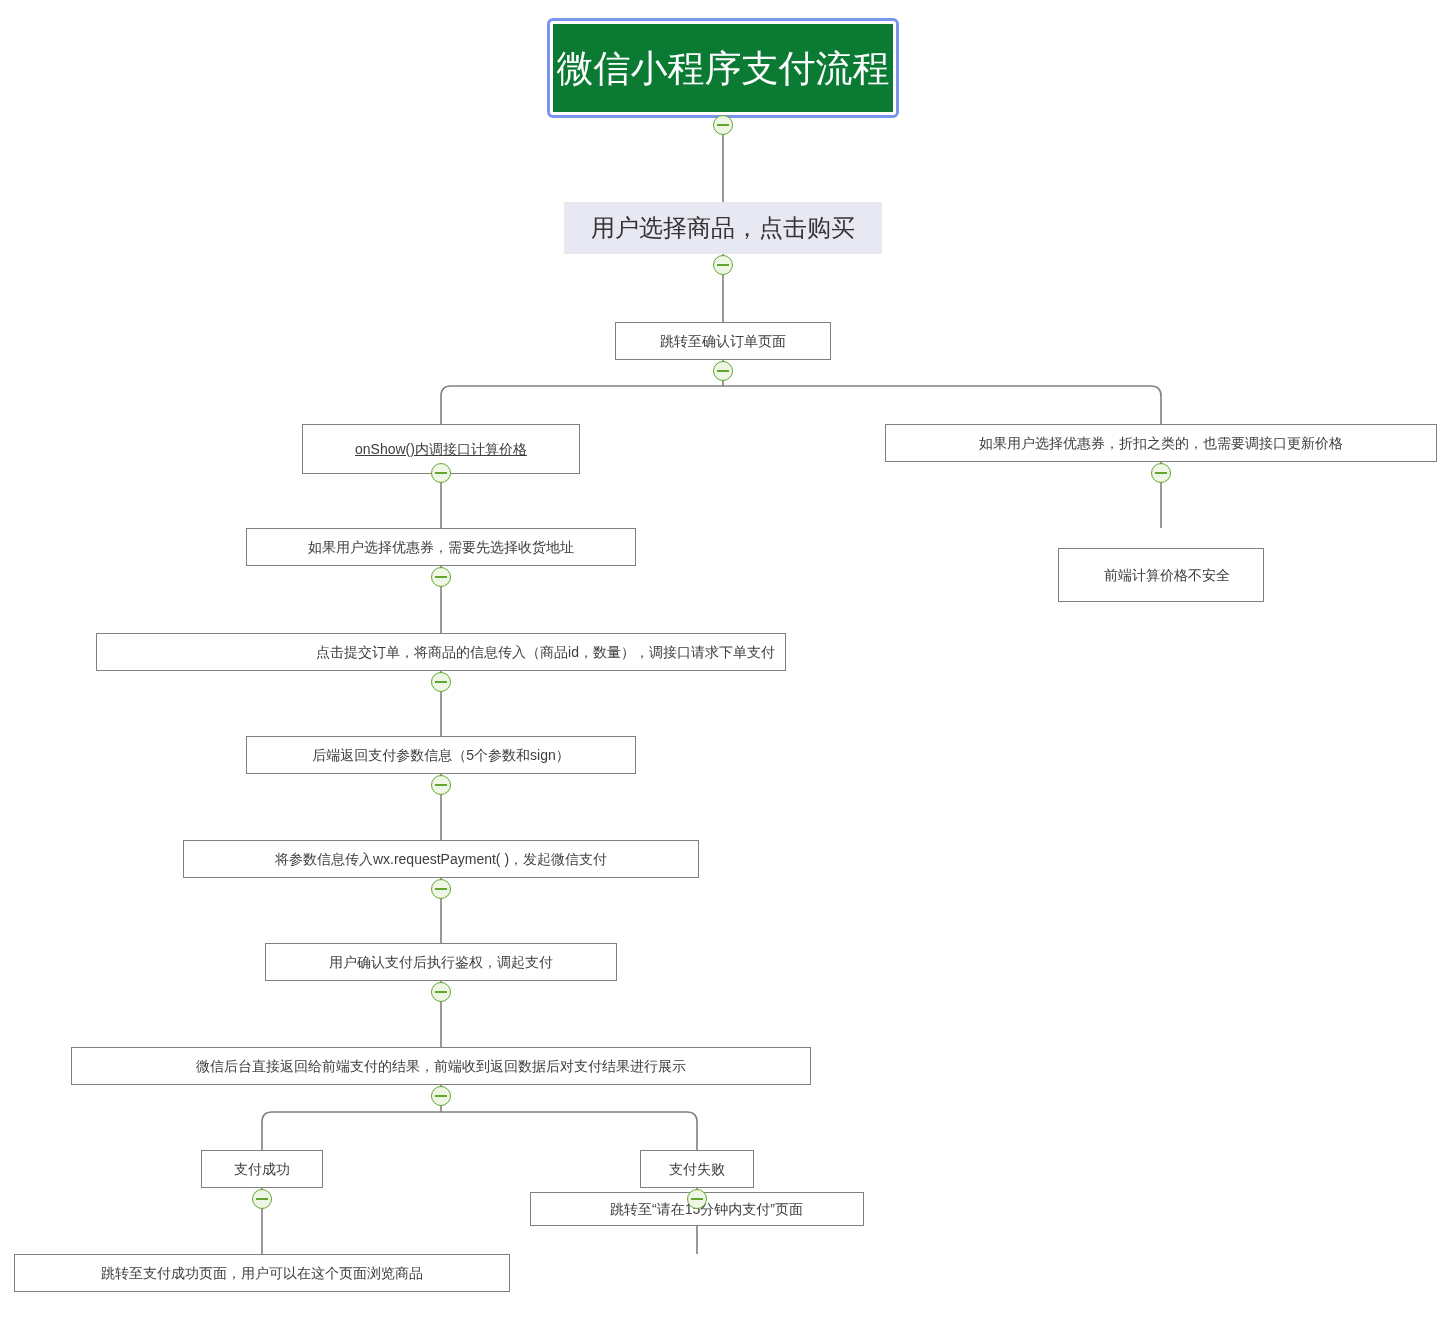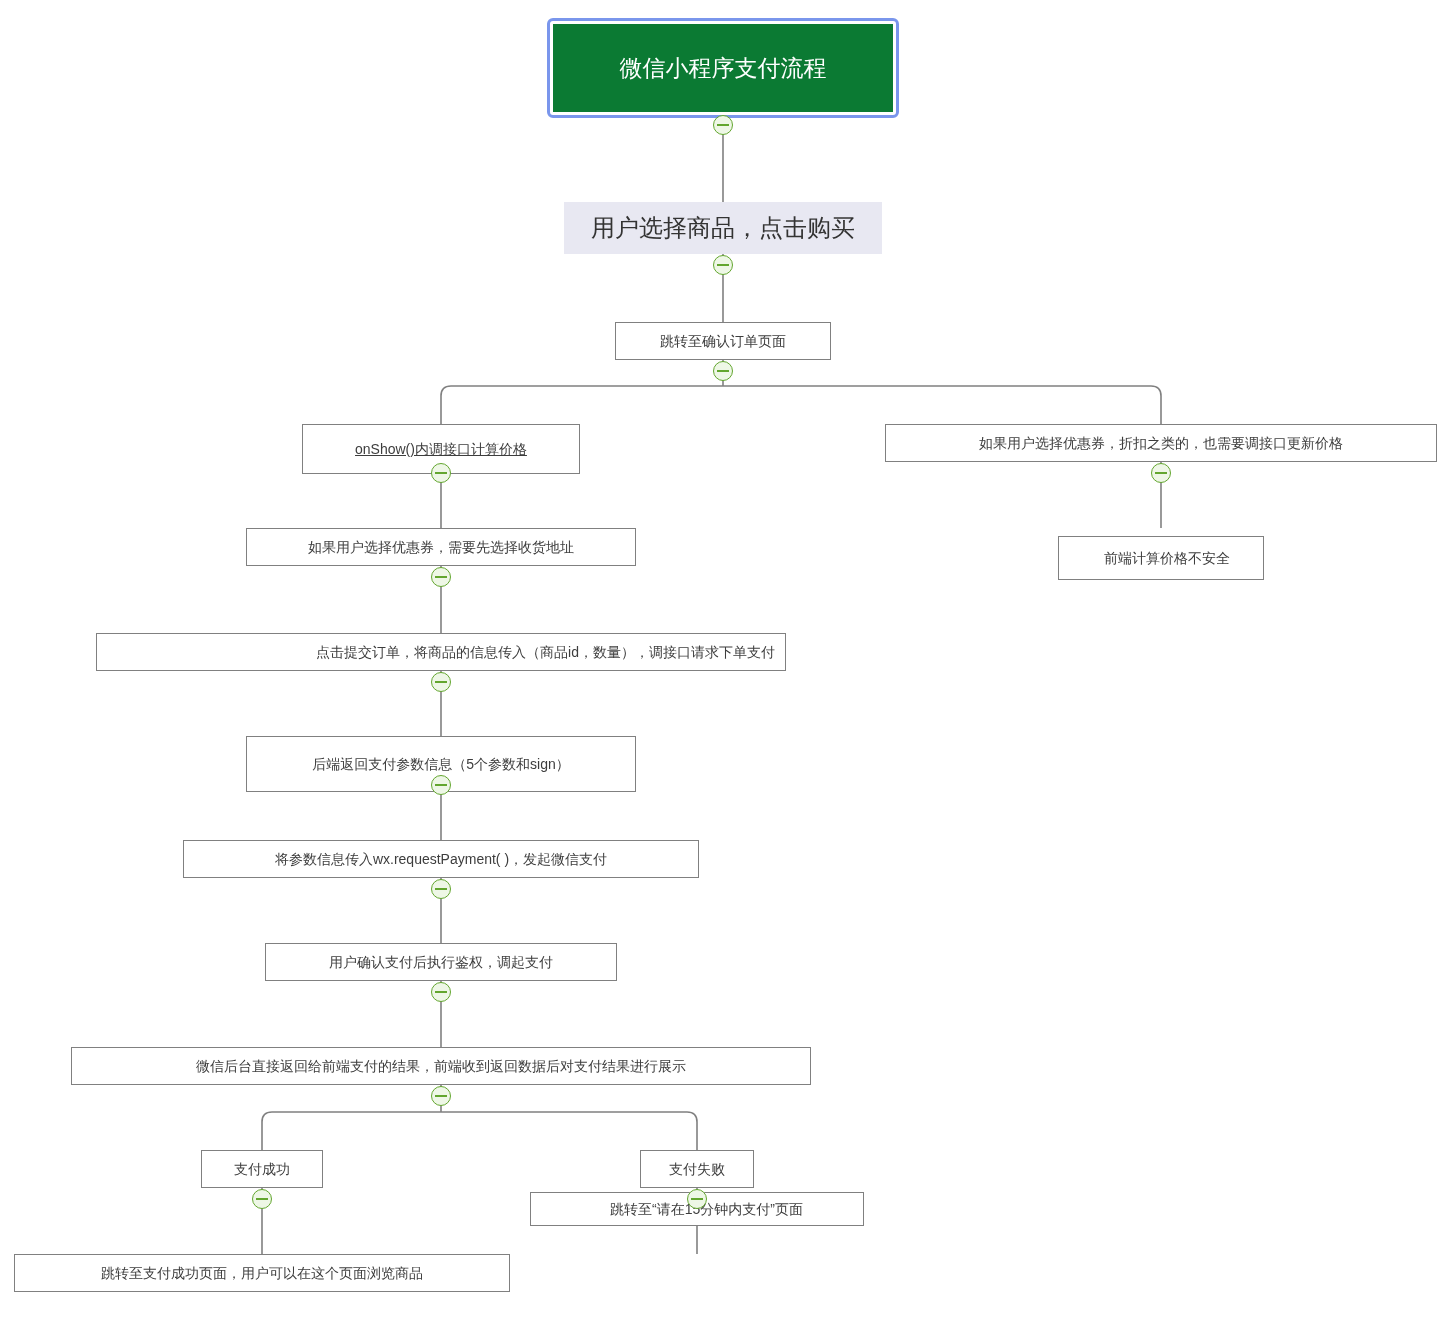--- a/index.html
+++ b/index.html
@@ -35,21 +35,21 @@
     white-space: nowrap;
     line-height: 1;
     z-index: 3;
   }
   
   .node.root {
     background: #0b7a33;
     border: 3px solid #ffffff;
     outline: 3px solid #7a96ec;
     color: #ffffff;
-    font-size: 23px;
+    font-size: 37px;
     border-radius: 3px;
   }
   
   .node.level1 {
     background: #e8e8f2;
     border: none;
     color: #333333;
     font-size: 24px;
   }
   
@@ -131,27 +131,27 @@
       </div>
       <div class="node plain" style="left: 302px; top: 424px; width: 278px; height: 50px; text-decoration: underline;">
         <span class="node-label">onShow()内调接口计算价格</span>
       </div>
       <div class="node plain" style="left: 885px; top: 424px; width: 552px; height: 38px; text-align: center;">
         <span class="node-label">如果用户选择优惠券，折扣之类的，也需要调接口更新价格</span>
       </div>
       <div class="node plain" style="left: 246px; top: 528px; width: 390px; height: 38px;">
         <span class="node-label">如果用户选择优惠券，需要先选择收货地址</span>
       </div>
-      <div class="node plain" style="left: 1058px; top: 536px; width: 206px; height: 44px; padding-left: 12px;">
+      <div class="node plain" style="left: 1058px; top: 548px; width: 206px; height: 54px; padding-left: 12px;">
         <span class="node-label">前端计算价格不安全</span>
       </div>
       <div class="node plain" style="left: 96px; top: 633px; width: 690px; height: 38px; justify-content: flex-end;">
         <span class="node-label">点击提交订单，将商品的信息传入（商品id，数量），调接口请求下单支付</span>
       </div>
-      <div class="node plain" style="left: 246px; top: 736px; width: 390px; height: 56px;">
+      <div class="node plain" style="left: 246px; top: 736px; width: 390px; height: 38px;">
         <span class="node-label">后端返回支付参数信息（5个参数和sign）</span>
       </div>
       <div class="node plain" style="left: 183px; top: 840px; width: 516px; height: 38px;">
         <span class="node-label">将参数信息传入wx.requestPayment( )，发起微信支付</span>
       </div>
       <div class="node plain" style="left: 265px; top: 943px; width: 352px; height: 38px;">
         <span class="node-label">用户确认支付后执行鉴权，调起支付</span>
       </div>
       <div class="node plain" style="left: 71px; top: 1047px; width: 740px; height: 38px;">
         <span class="node-label">微信后台直接返回给前端支付的结果，前端收到返回数据后对支付结果进行展示</span>

